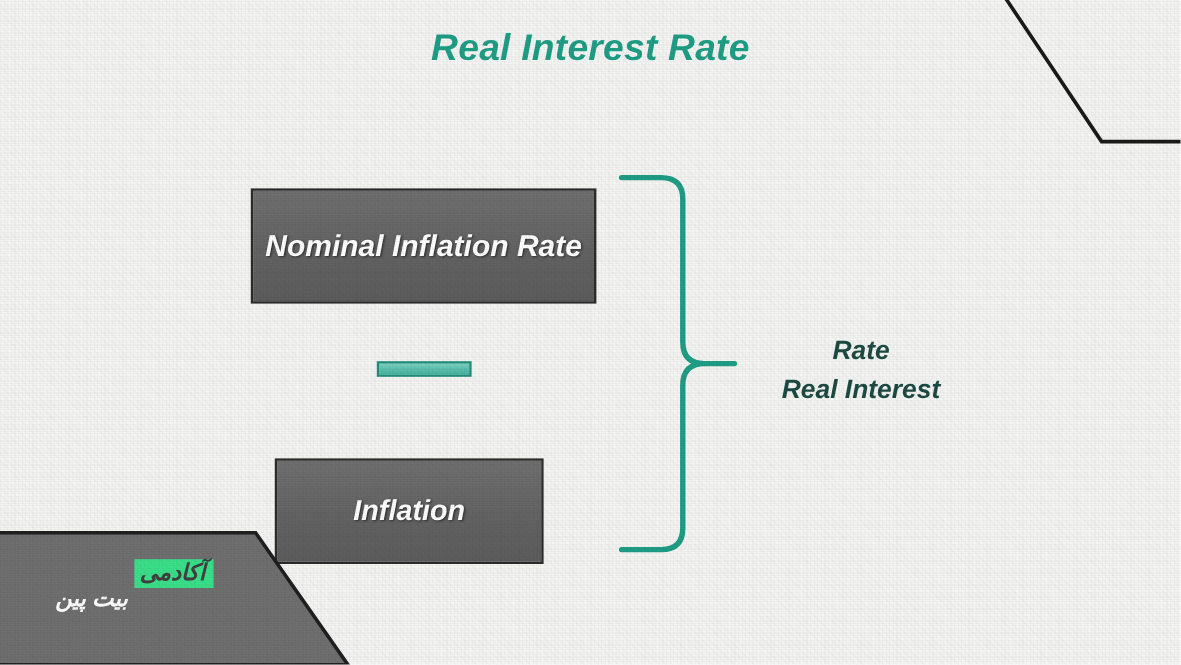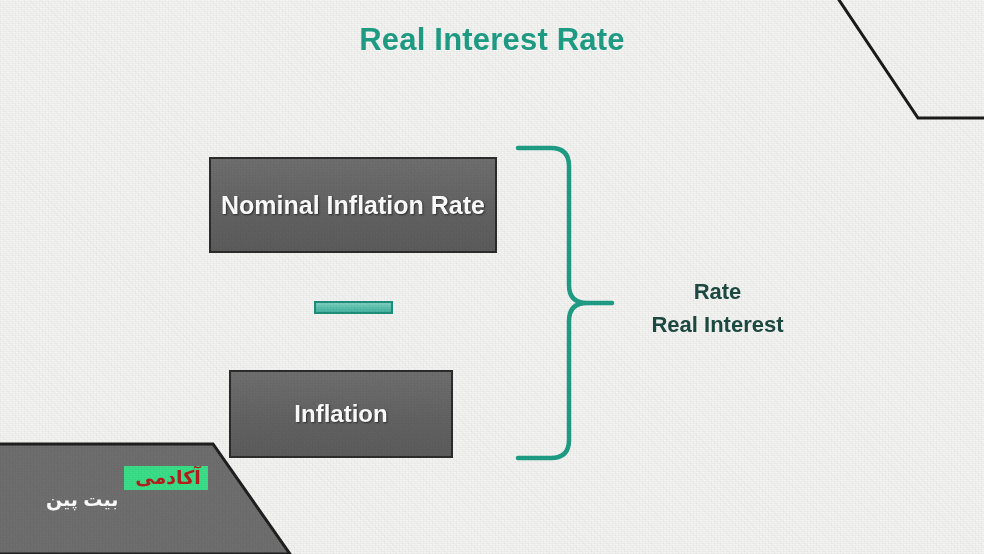--- a/index.html
+++ b/index.html
@@ -9,20 +9,21 @@
     background: #ffffff;
   }
 
   #slide {
     position: relative;
     width: 984px;
     height: 554px;
     overflow: hidden;
     background-color: #f4f4f3;
     font-family: "Liberation Sans", "DejaVu Sans", sans-serif;
+    font-style: italic;
     -webkit-font-smoothing: antialiased;
   }
 
   
   #grain {
     position: absolute;
     inset: 0;
     pointer-events: none;
     opacity: .55;
     mix-blend-mode: multiply;
@@ -76,21 +77,21 @@
   #box-nominal {
     left: 209px;
     top: 157px;
     width: 288px;
     height: 96px;
     font-size: 25px;
   }
 
   #box-inflation {
     left: 229px;
-    top: 370px;
+    top: 382px;
     width: 224px;
     height: 88px;
     font-size: 24px;
   }
 
   
   #minus-bar {
     position: absolute;
     left: 314px;
     top: 301px;
@@ -145,22 +146,22 @@
     align-items: center;
     direction: rtl;
     gap: 6px;
     z-index: 31;
     font-size: 19px;
     font-weight: bold;
     white-space: nowrap;
   }
   #logo-badge {
     background: #3ae089;
-    color: #b91c1c;
-    padding: 2px 7px 3px 11px;
+    color: #404040;
+    padding: 2px 7px 3px 4px;
     line-height: 1;
   }
   #logo-name {
     color: #ffffff;
     line-height: 1;
     margin-top: 44px;
   }
 </style>
 </head>
 <body>

